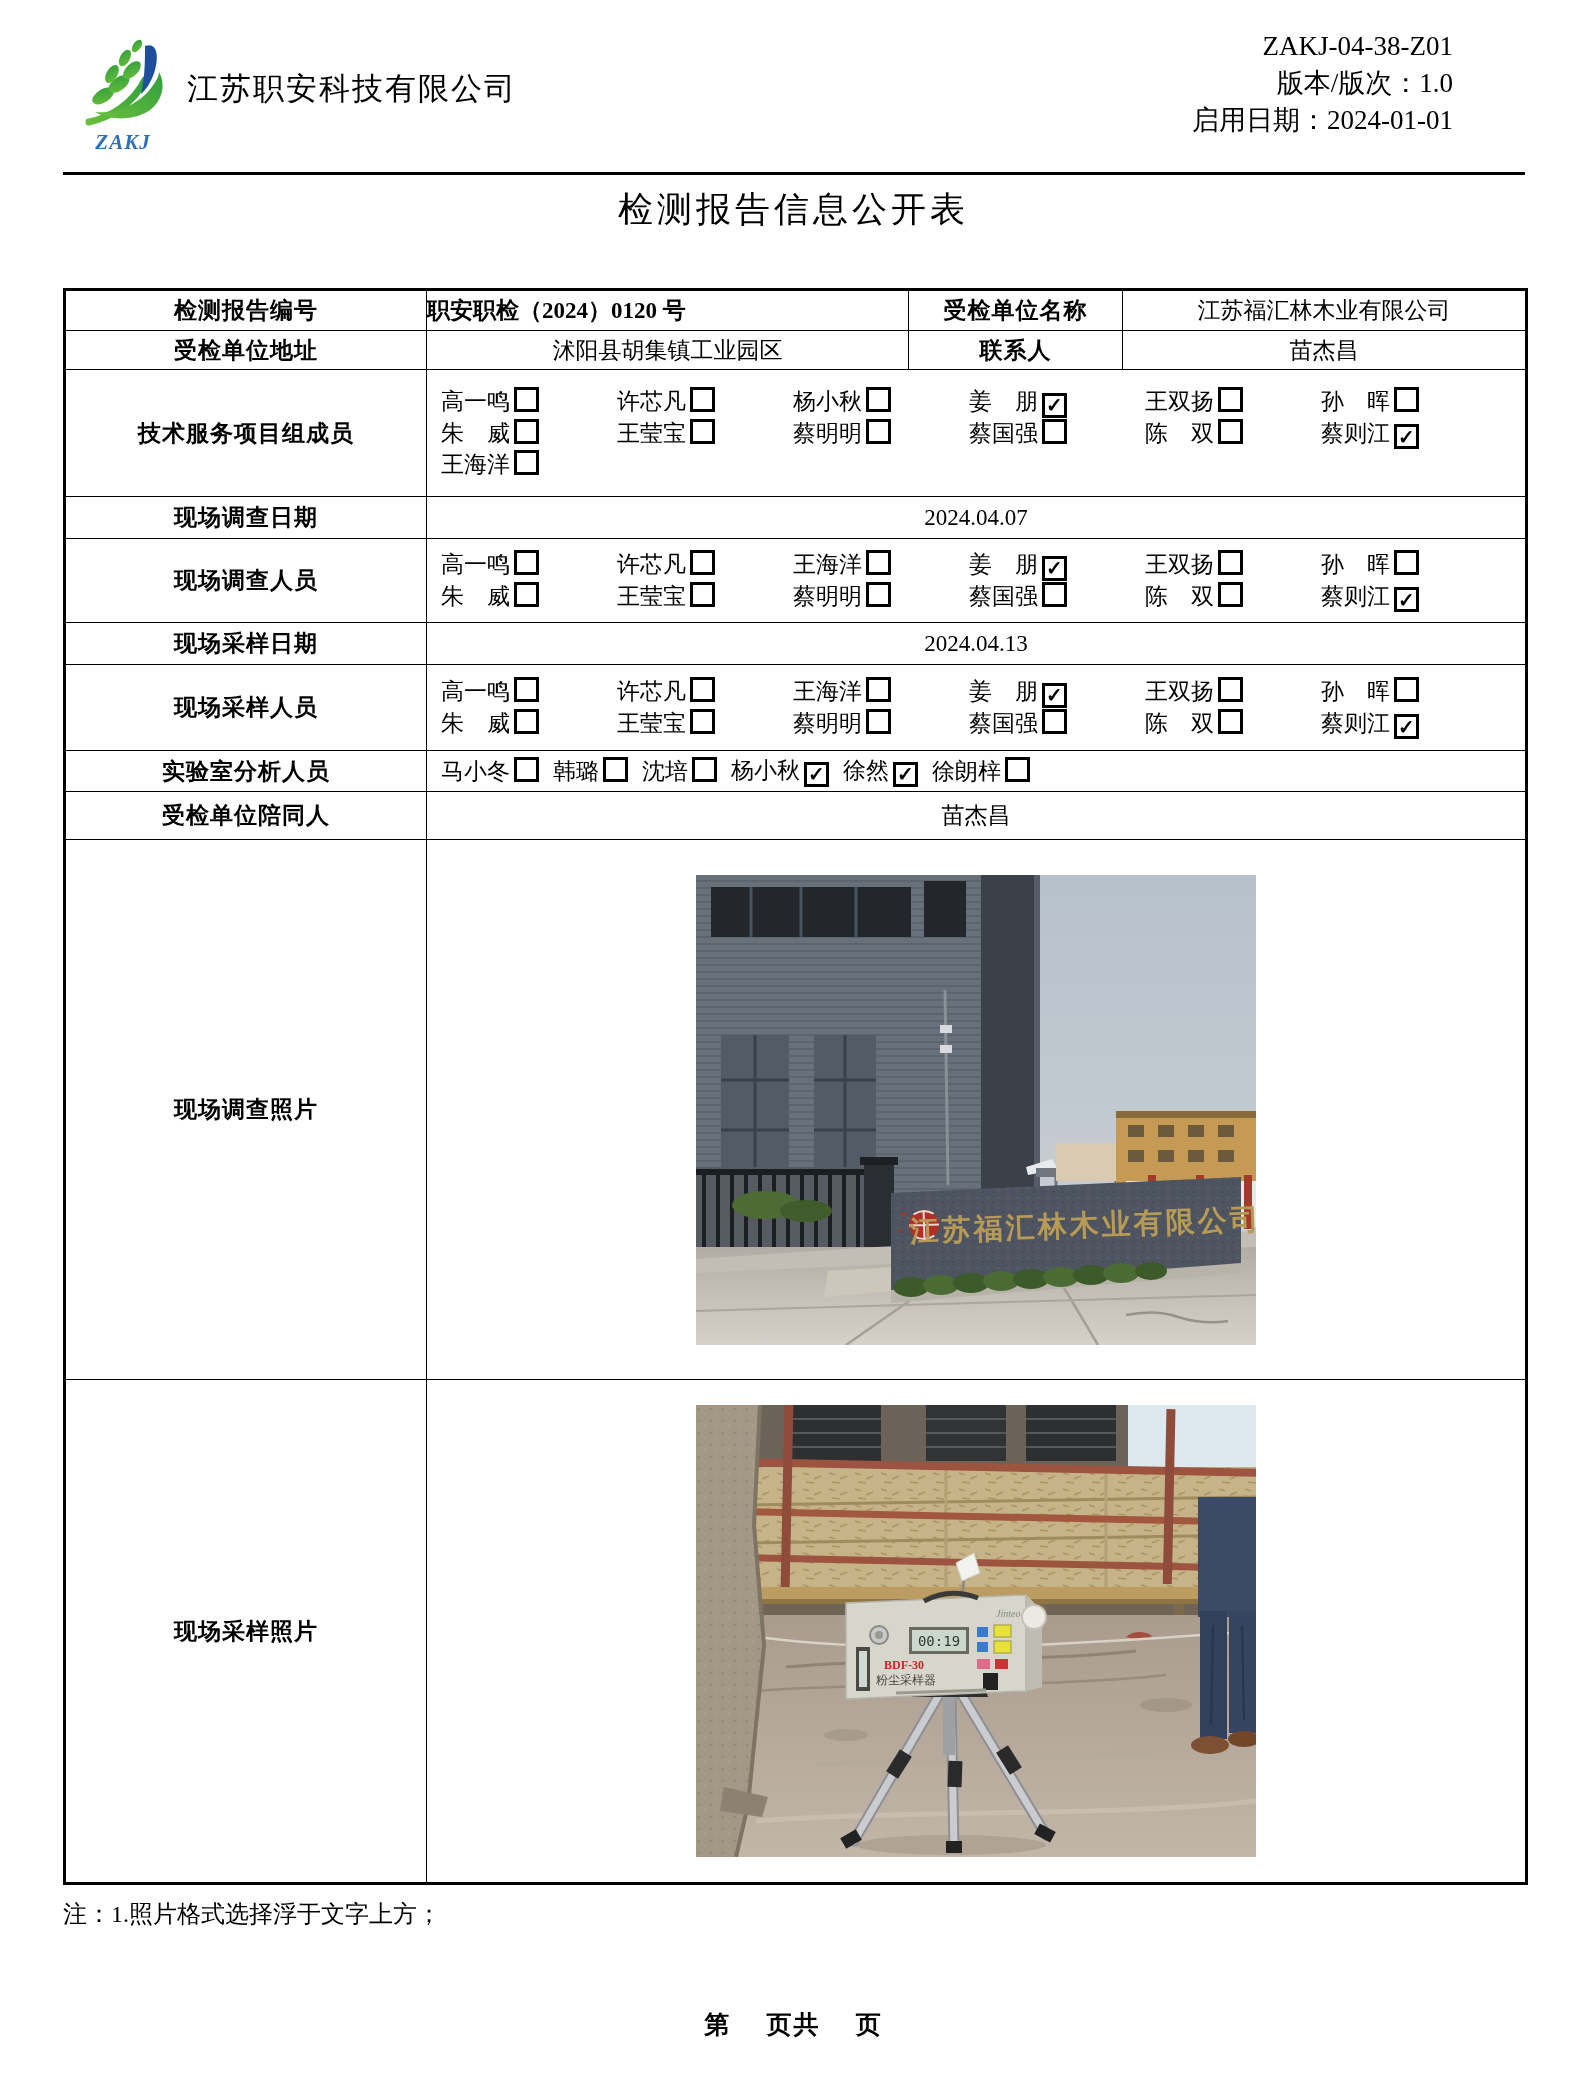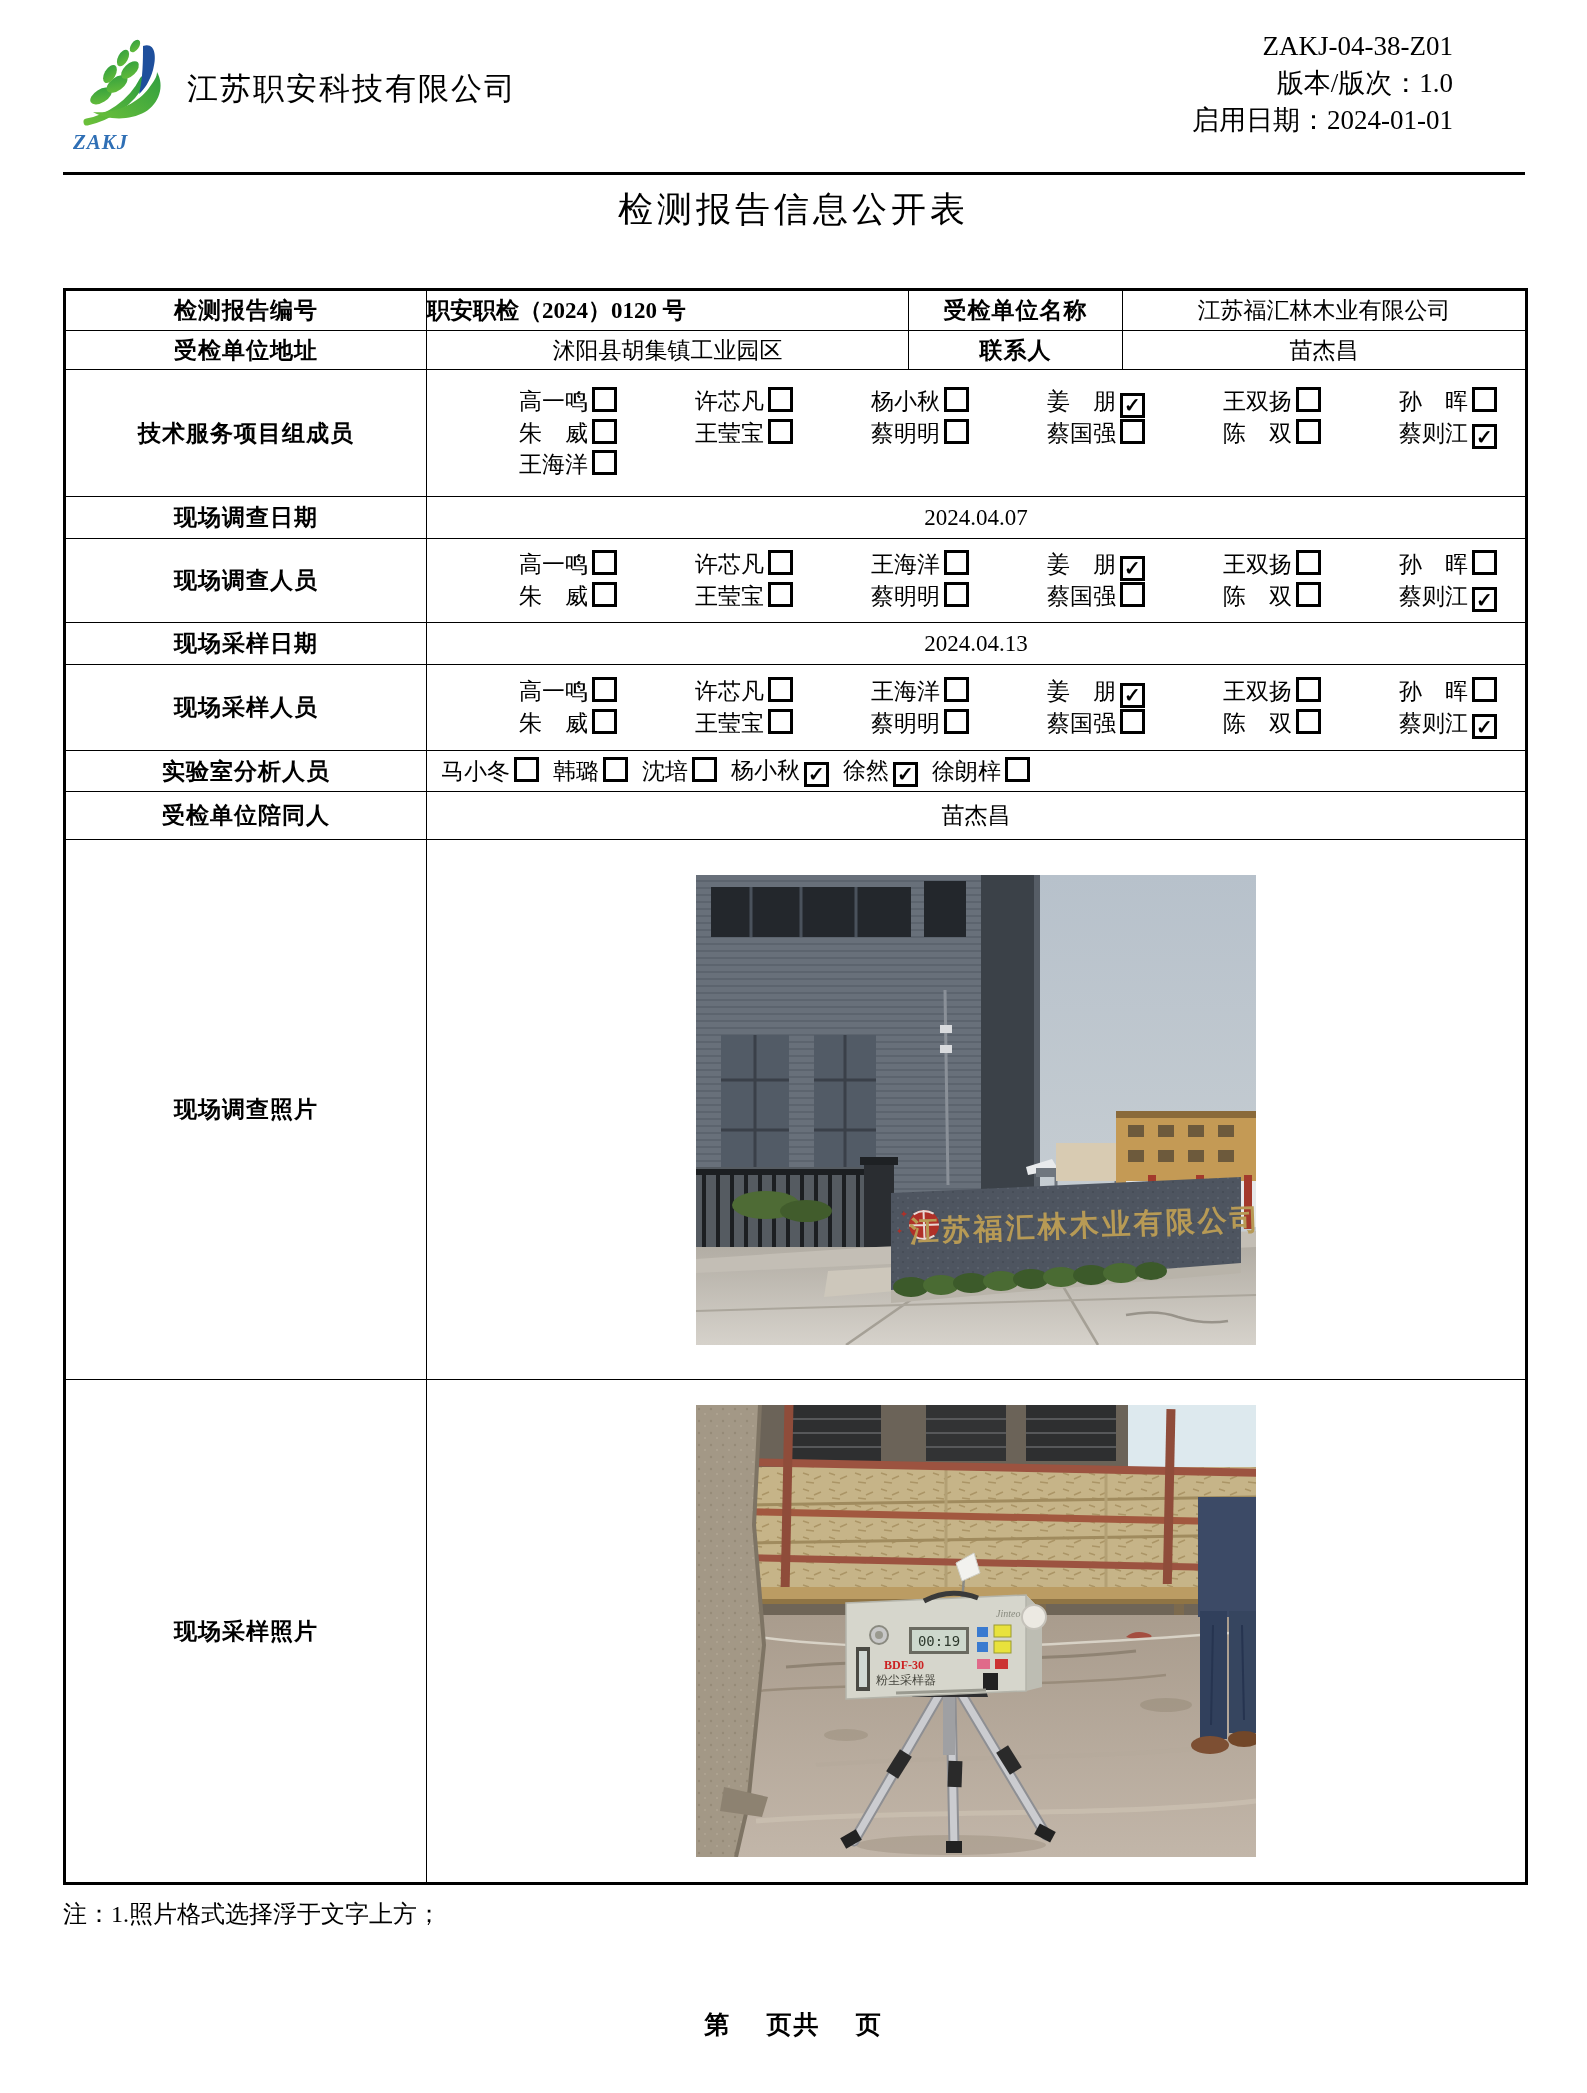--- a/index.html
+++ b/index.html
@@ -2,21 +2,21 @@
 <html><head>
 <meta charset="utf-8">
 <style>
   html,body{margin:0;padding:0;background:#fff;}
   .page{position:relative;width:1587px;height:2093px;background:#ffffff;
         font-family:"Liberation Serif","DejaVu Serif",serif;color:#000;overflow:hidden;}
 
   
   .hdr{position:absolute;left:63px;top:28px;width:1462px;height:146px;}
   .hdr-rule{position:absolute;left:0;top:144px;width:100%;height:3px;background:#000;}
-  .logo-wrap{position:absolute;left:10px;top:6px;width:100px;text-align:left;}
+  .logo-wrap{position:absolute;left:10px;top:6px;width:100px;text-align:center;}
   .logo-zakj{display:block;margin-top:-4px;font-style:italic;font-weight:bold;
              color:#2f6fb5;font-size:21px;letter-spacing:1px;}
   .company{position:absolute;left:124px;top:40px;font-size:31px;font-weight:normal;letter-spacing:2px;}
   .docinfo{position:absolute;right:72px;top:0;text-align:right;font-size:27px;line-height:37px;}
 
   
   .title{position:absolute;left:0;top:186px;width:100%;text-align:center;
          font-size:35px;font-weight:normal;letter-spacing:4px;}
 
   
@@ -25,21 +25,21 @@
   table.main td{border:1.6px solid #000;padding:0;font-size:23px;vertical-align:middle;}
   td.lbl{font-weight:bold;text-align:center;letter-spacing:1px;}
   td.val-c{text-align:center;}
   td.val-l{text-align:left;padding-left:14px;}
   .bold{font-weight:bold;}
   tr.r41{height:41px}tr.r39{height:39px}tr.r127{height:127px}tr.r42{height:42px}
   tr.r84{height:84px}tr.r86{height:86px}tr.r48{height:48px}tr.r540{height:540px}tr.r504{height:504px}
 
   .members{display:flex;flex-direction:column;justify-content:space-evenly;height:100%;padding-left:14px;}
   .member-line{display:flex;align-items:center;}
-  .member{flex:0 0 176px;white-space:nowrap;font-size:23px;text-align:right;}
+  .member{flex:0 0 176px;white-space:nowrap;font-size:23px;}
   .member-line.tight .member{flex:0 0 auto;margin-right:14px;}
   .cbox{display:inline-flex;width:19px;height:19px;border:3px solid #000;margin-left:4px;
         vertical-align:-3px;align-items:center;justify-content:center;
         font-size:20px;font-weight:bold;line-height:1;}
 
   .photo-wrap{display:flex;justify-content:center;align-items:center;height:100%;}
 
   
   .note{position:absolute;left:63px;top:1898px;font-size:24px;}
   .pgfoot{position:absolute;left:0;top:2008px;width:100%;text-align:center;font-size:25px;letter-spacing:2px;font-weight:bold;}

